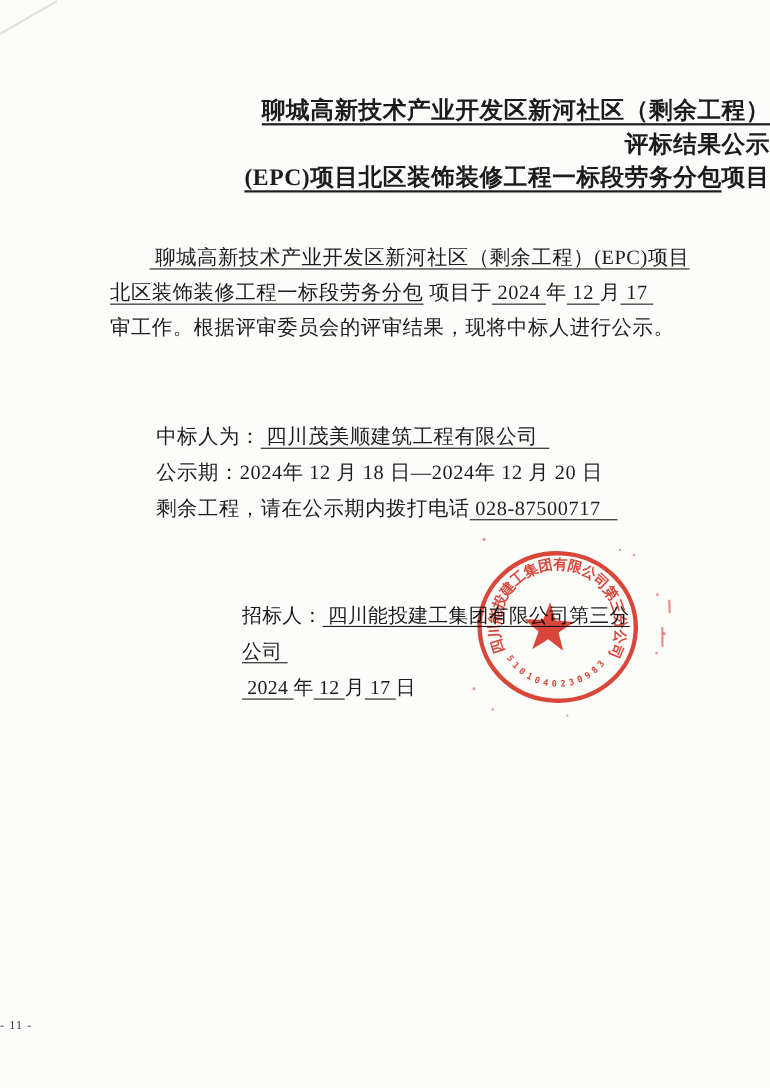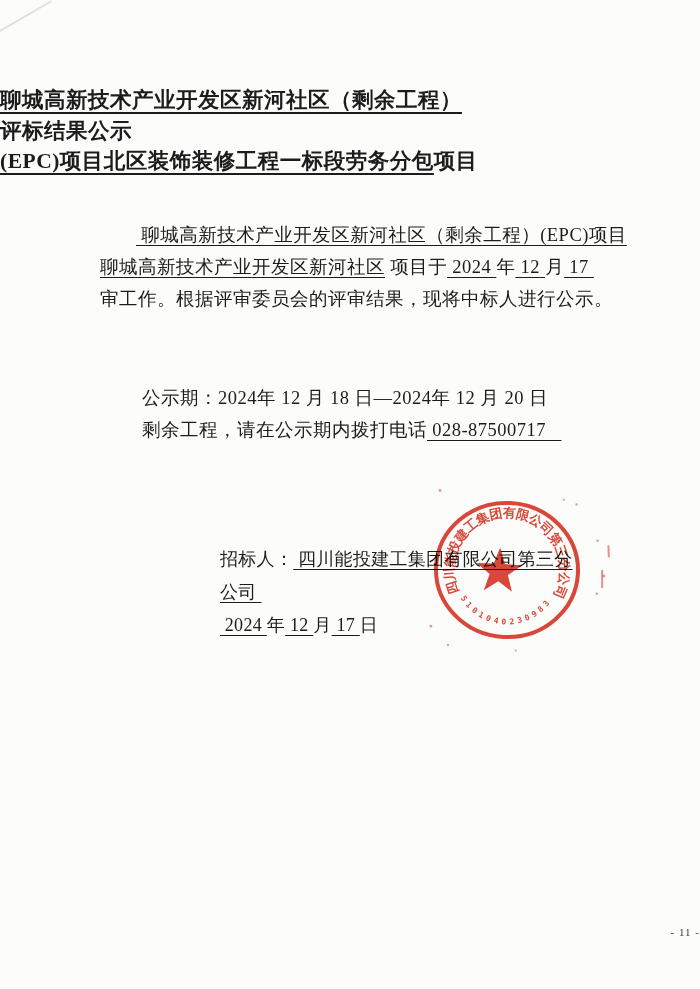--- a/index.html
+++ b/index.html
@@ -7,21 +7,21 @@
     position:relative;width:700px;height:989px;margin:0 auto;
     background:#fcfcfa;overflow:hidden;
     font-family:"Liberation Serif","DejaVu Serif",serif;
     color:#1c1c1c;
   }
   
   .u{text-decoration:underline;text-underline-offset:4px;text-decoration-thickness:1.3px;}
 
   .title{
     position:absolute;top:85px;left:0;width:100%;margin:0;
-    text-align:left;font-size:21.5px;font-weight:bold;line-height:30.5px;
+    text-align:right;font-size:21.5px;font-weight:bold;line-height:30.5px;
     letter-spacing:.5px;
   }
   .title .u{text-decoration-thickness:2px;text-underline-offset:5px;}
 
   .para{
     position:absolute;top:219px;left:100px;width:538px;
     font-size:18.5px;line-height:32.2px;letter-spacing:.5px;
     text-align:left;
   }
   .p-line.indent{text-indent:36px;}
@@ -32,21 +32,21 @@
   }
 
   .sign{
     position:absolute;top:543px;left:220px;width:366px;
     font-size:18px;line-height:33px;letter-spacing:.3px;
   }
   .s-date{padding-right:6px;}
 
   .footer{
     position:absolute;top:926px;left:0;width:100%;
-    text-align:right;font-size:11px;color:#3c3c3c;letter-spacing:1px;
+    text-align:left;font-size:11px;color:#3c3c3c;letter-spacing:1px;
   }
 
   
   .corner-artifact{
     position:absolute;top:16px;left:-8px;width:64px;height:2px;
     background:#cfcfcb;transform:rotate(-30deg);opacity:.65;border-radius:2px;
   }
 
   
   .stamp{
@@ -71,25 +71,26 @@
   <div class="corner-artifact"></div>
 
   <h1 class="title">
     <div><span class="u">聊城高新技术产业开发区新河社区（剩余工程）</span></div>
     <div><span>评标结果公示</span></div>
     <div><span class="u">(EPC)项目北区装饰装修工程一标段劳务分包</span><span>项目</span></div>
   </h1>
 
   <div class="para">
     <div class="p-line indent"><span class="u">&nbsp;聊城高新技术产业开发区新河社区（剩余工程）(EPC)项目</span></div>
-    <div class="p-line"><span class="u">聊城高新技术产业开发区新河社区</span><span>&nbsp;项目于</span><span class="u">&nbsp;2024&nbsp;</span><span>年</span><span class="u">&nbsp;12&nbsp;</span><span>月</span><span class="u">&nbsp;17&nbsp;</span></div>
+    <div class="p-line"><span class="u">北区装饰装修工程一标段劳务分包</span><span>&nbsp;项目于</span><span class="u">&nbsp;2024&nbsp;</span><span>年</span><span class="u">&nbsp;12&nbsp;</span><span>月</span><span class="u">&nbsp;17&nbsp;</span></div>
     <div class="p-line"><span>审工作。根据评审委员会的评审结果，现将中标人进行公示。</span></div>
   </div>
 
   <div class="details">
+    <div class="d-line"><span>中标人为：</span><span class="u">&nbsp;四川茂美顺建筑工程有限公司&nbsp;&nbsp;</span></div>
     <div class="d-line"><span>公示期：2024年&nbsp;12&nbsp;月&nbsp;18&nbsp;日—2024年&nbsp;12&nbsp;月&nbsp;20&nbsp;日</span></div>
     <div class="d-line"><span>剩余工程，请在公示期内拨打电话</span><span class="u">&nbsp;028-87500717&nbsp;&nbsp;&nbsp;</span></div>
   </div>
 
   <div class="sign">
     <div class="s-line"><span>招标人：</span><span class="u">&nbsp;四川能投建工集团有限公司第三分公司&nbsp;</span></div>
     <div class="s-line s-date"><span class="u">&nbsp;2024&nbsp;</span><span>年</span><span class="u">&nbsp;12&nbsp;</span><span>月</span><span class="u">&nbsp;17&nbsp;</span><span>日</span></div>
   </div>
 
   <div class="footer">- 11 -</div>

